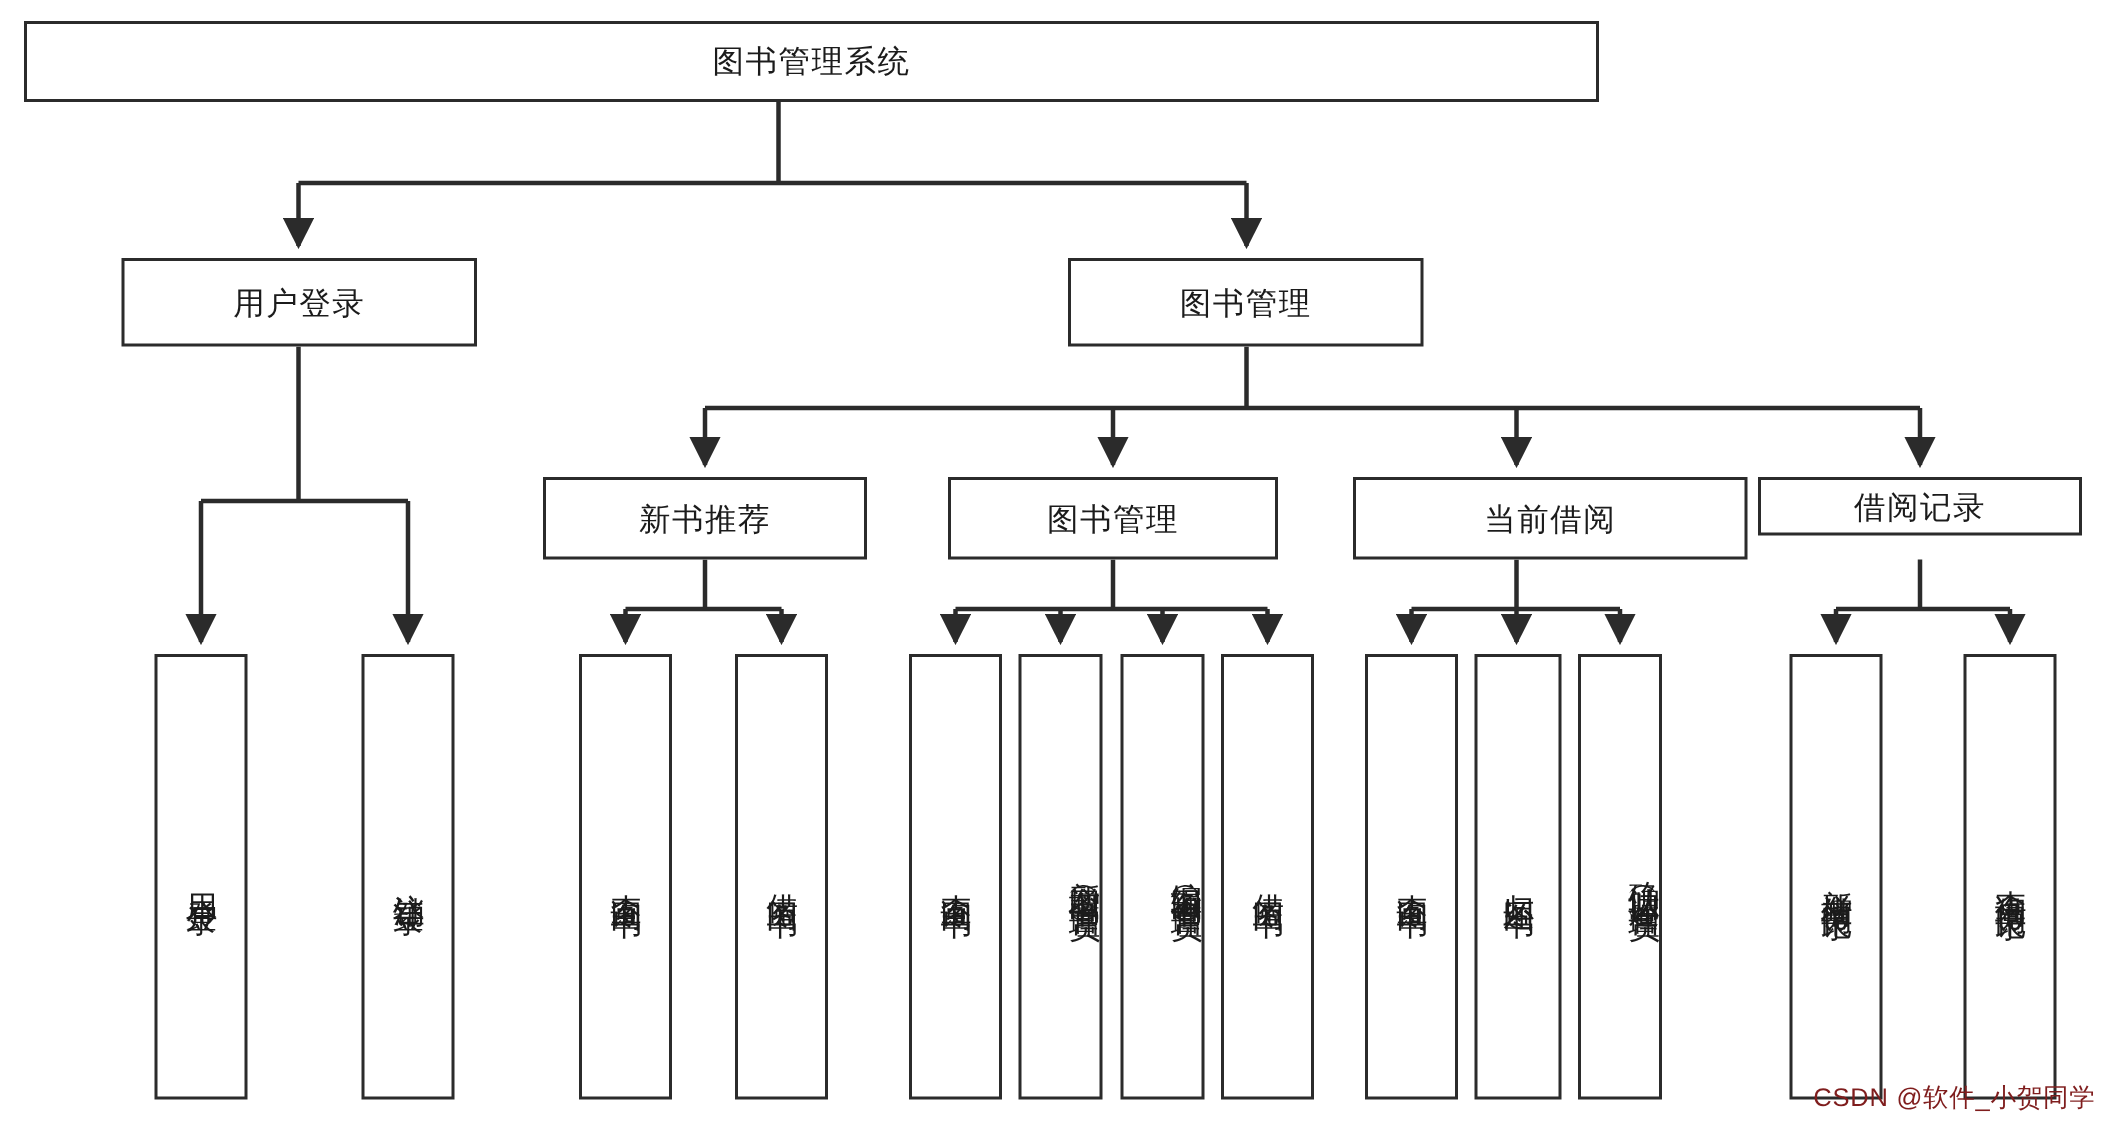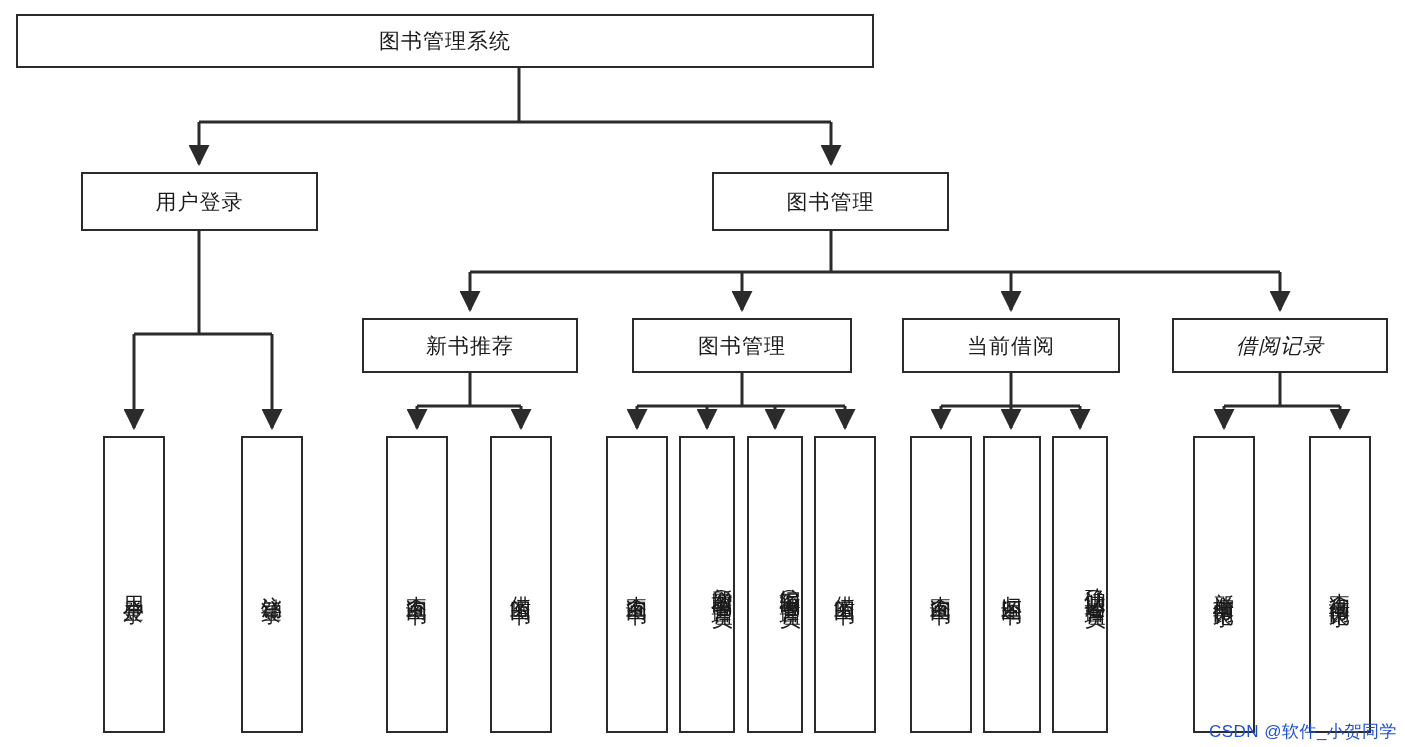--- a/index.html
+++ b/index.html
@@ -50,21 +50,21 @@
   }
   .node-label{
     display:block;
     white-space:nowrap;
   }
   #watermark{
     position:absolute;
     right:8px;
     bottom:4px;
     font-size:17px;
-    color:#1d4ed8;
+    color:#7f1d1d;
     letter-spacing:0.5px;
     white-space:nowrap;
   }
 </style>
 </head>
 <body>
 
 <div id="canvas">
 
   <svg id="wires" viewBox="0 0 1405 747" width="1405" height="747" xmlns="http://www.w3.org/2000/svg">
@@ -111,41 +111,41 @@
       <path d="M 1080 406 L 1080 428" marker-end="url(#arw)"></path>
 
       <path d="M 1280 373 L 1280 406"></path>
       <path d="M 1224 406 L 1340 406"></path>
       <path d="M 1224 406 L 1224 428" marker-end="url(#arw)"></path>
       <path d="M 1340 406 L 1340 428" marker-end="url(#arw)"></path>
 
     </g>
   </svg>
 
-  <div class="node h" style="left:16px; top:14px; width:858px; height:54px;">
+  <div class="node h" style="left:16px; top:14px; width:1050px; height:54px;">
     <span class="node-label">图书管理系统</span>
   </div>
 
   <div class="node h" style="left:81px; top:172px; width:237px; height:59px;">
     <span class="node-label">用户登录</span>
   </div>
   <div class="node h" style="left:362px; top:318px; width:216px; height:55px;">
     <span class="node-label">新书推荐</span>
   </div>
 
   <div class="node h" style="left:712px; top:172px; width:237px; height:59px;">
     <span class="node-label">图书管理</span>
   </div>
   <div class="node h" style="left:632px; top:318px; width:220px; height:55px;">
     <span class="node-label">图书管理</span>
   </div>
-  <div class="node h" style="left:902px; top:318px; width:218px; height:55px;">
+  <div class="node h" style="left:902px; top:318px; width:263px; height:55px;">
     <span class="node-label">当前借阅</span>
   </div>
-  <div class="node h" style="left:1172px; top:318px; width:216px; height:55px;font-style:italic;">
+  <div class="node h" style="left:1172px; top:318px; width:216px; height:39px;">
     <span class="node-label">借阅记录</span>
   </div>
 
   <div class="node v" style="left:103px; top:436px; width:62px; height:297px;">
     <span class="node-label">用户登录</span>
   </div>
   <div class="node v" style="left:241px; top:436px; width:62px; height:297px;">
     <span class="node-label">注销登录</span>
   </div>
 

